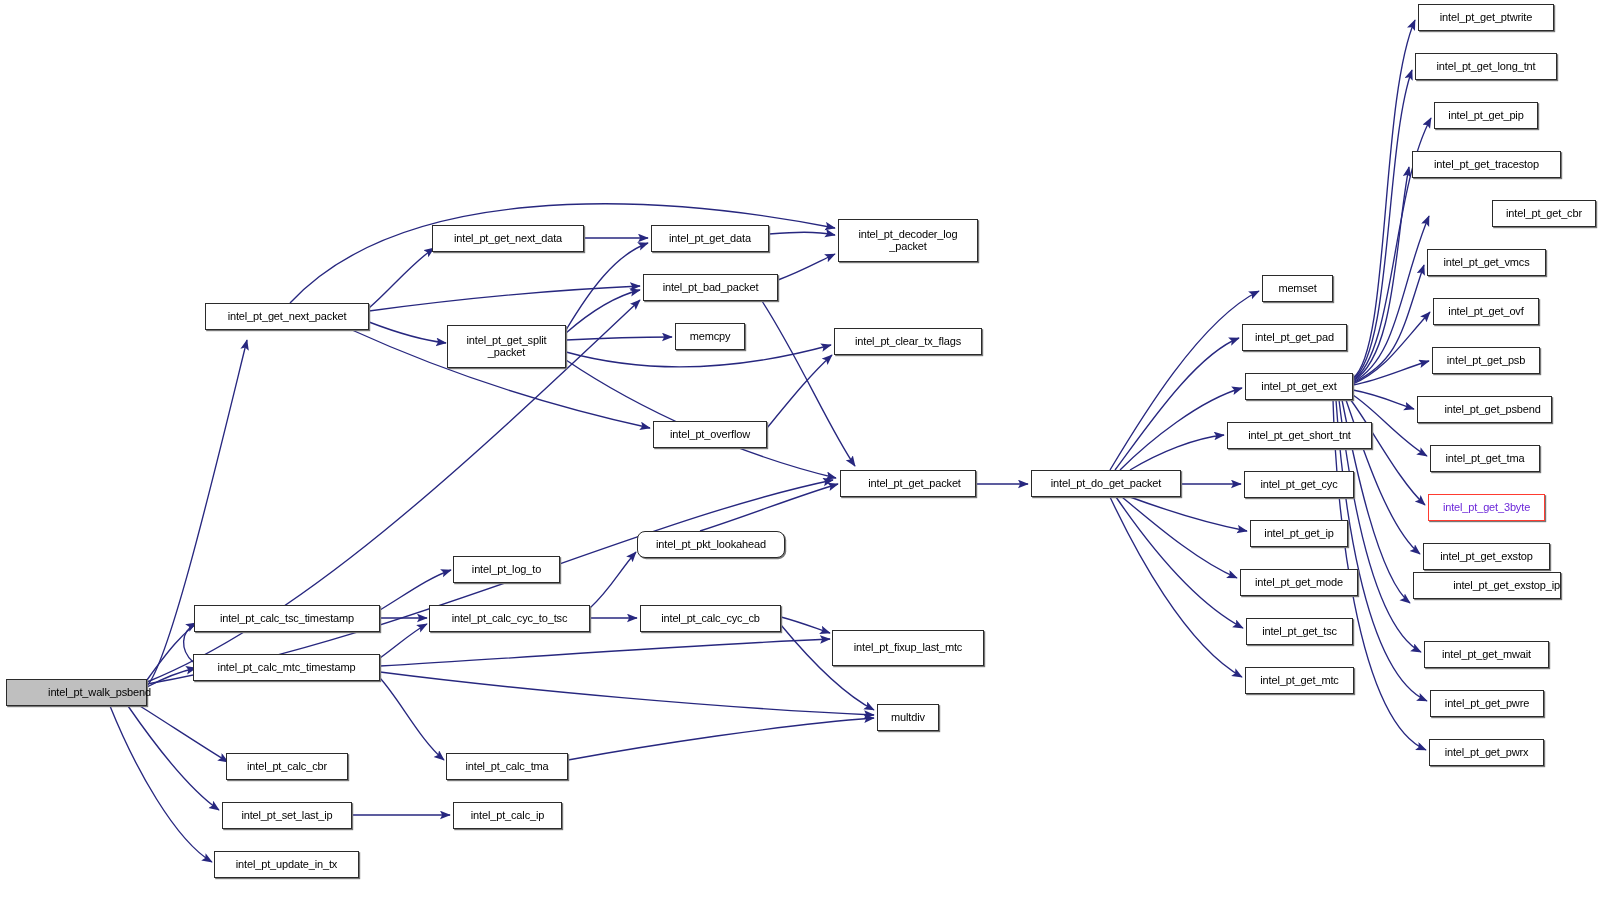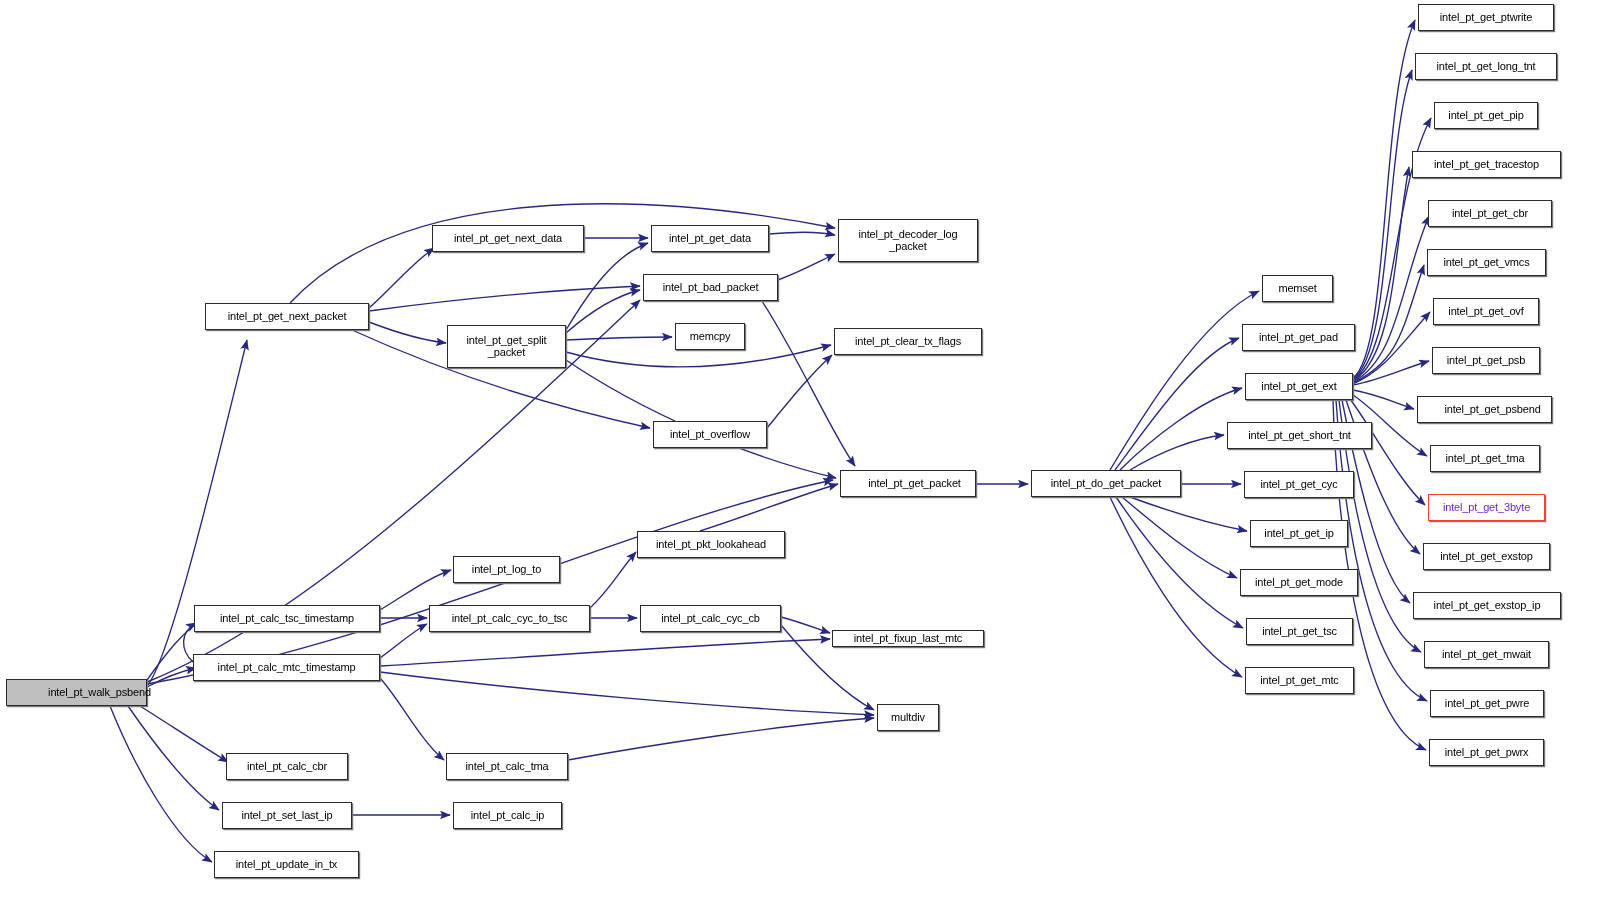--- a/index.html
+++ b/index.html
@@ -122,48 +122,48 @@
       <div class="node" style="left: 447px; top: 325px; width: 119px; height: 43px;"><span>intel_pt_get_split
 _packet</span></div>
       <div class="node" style="left: 453px; top: 556px; width: 107px; height: 27px;"><span>intel_pt_log_to</span></div>
       <div class="node" style="left: 429px; top: 605px; width: 161px; height: 27px;"><span>intel_pt_calc_cyc_to_tsc</span></div>
       <div class="node" style="left: 446px; top: 753px; width: 122px; height: 27px;"><span>intel_pt_calc_tma</span></div>
       <div class="node" style="left: 453px; top: 802px; width: 109px; height: 27px;"><span>intel_pt_calc_ip</span></div>
       <div class="node" style="left: 651px; top: 225px; width: 118px; height: 27px;"><span>intel_pt_get_data</span></div>
       <div class="node" style="left: 643px; top: 274px; width: 135px; height: 27px;"><span>intel_pt_bad_packet</span></div>
       <div class="node" style="left: 675px; top: 323px; width: 70px; height: 27px;"><span>memcpy</span></div>
       <div class="node" style="left: 653px; top: 421px; width: 114px; height: 27px;"><span>intel_pt_overflow</span></div>
-      <div class="node" style="left: 637px; top: 531px; width: 148px; height: 27px;"><span>intel_pt_pkt_lookahead</span></div>
+      <div class="node" style="left: 637px; top: 531px; width: 148px; height: 27px; border-radius: 8px;"><span>intel_pt_pkt_lookahead</span></div>
       <div class="node" style="left: 640px; top: 605px; width: 141px; height: 27px;"><span>intel_pt_calc_cyc_cb</span></div>
       <div class="node" style="left: 838px; top: 219px; width: 140px; height: 43px;"><span>intel_pt_decoder_log
 _packet</span></div>
       <div class="node" style="left: 834px; top: 328px; width: 148px; height: 27px;"><span>intel_pt_clear_tx_flags</span></div>
       <div class="node" style="left: 840px; top: 470px; width: 136px; height: 27px; padding-left: 13px;"><span>intel_pt_get_packet</span></div>
-      <div class="node" style="left: 832px; top: 630px; width: 152px; height: 17px; align-items: center;"><span>intel_pt_fixup_last_mtc</span></div>
+      <div class="node" style="left: 832px; top: 630px; width: 152px; height: 36px; align-items: center;"><span>intel_pt_fixup_last_mtc</span></div>
       <div class="node" style="left: 877px; top: 704px; width: 62px; height: 27px;"><span>multdiv</span></div>
       <div class="node" style="left: 1031px; top: 470px; width: 150px; height: 27px;"><span>intel_pt_do_get_packet</span></div>
       <div class="node" style="left: 1262px; top: 275px; width: 71px; height: 27px;"><span>memset</span></div>
-      <div class="node" style="left: 1242px; top: 324px; width: 113px; height: 27px;"><span>intel_pt_get_pad</span></div>
+      <div class="node" style="left: 1242px; top: 324px; width: 105px; height: 27px;"><span>intel_pt_get_pad</span></div>
       <div class="node" style="left: 1245px; top: 373px; width: 108px; height: 27px;"><span>intel_pt_get_ext</span></div>
       <div class="node" style="left: 1227px; top: 422px; width: 145px; height: 27px;"><span>intel_pt_get_short_tnt</span></div>
       <div class="node" style="left: 1244px; top: 471px; width: 110px; height: 27px;"><span>intel_pt_get_cyc</span></div>
       <div class="node" style="left: 1250px; top: 520px; width: 98px; height: 27px;"><span>intel_pt_get_ip</span></div>
       <div class="node" style="left: 1240px; top: 569px; width: 118px; height: 27px;"><span>intel_pt_get_mode</span></div>
       <div class="node" style="left: 1246px; top: 618px; width: 107px; height: 27px;"><span>intel_pt_get_tsc</span></div>
       <div class="node" style="left: 1245px; top: 667px; width: 109px; height: 27px;"><span>intel_pt_get_mtc</span></div>
       <div class="node" style="left: 1418px; top: 4px; width: 136px; height: 27px;"><span>intel_pt_get_ptwrite</span></div>
       <div class="node" style="left: 1415px; top: 53px; width: 142px; height: 27px;"><span>intel_pt_get_long_tnt</span></div>
       <div class="node" style="left: 1434px; top: 102px; width: 104px; height: 27px;"><span>intel_pt_get_pip</span></div>
       <div class="node" style="left: 1412px; top: 151px; width: 149px; height: 27px;"><span>intel_pt_get_tracestop</span></div>
-      <div class="node" style="left: 1428px; top: 200px; width: 124px; height: 27px;"><span>intel_pt_get_cbr</span></div>
+      <div class="node" style="left: 1492px; top: 200px; width: 104px; height: 27px;"><span>intel_pt_get_cbr</span></div>
       <div class="node" style="left: 1427px; top: 249px; width: 119px; height: 27px;"><span>intel_pt_get_vmcs</span></div>
       <div class="node" style="left: 1433px; top: 298px; width: 106px; height: 27px;"><span>intel_pt_get_ovf</span></div>
       <div class="node" style="left: 1432px; top: 347px; width: 108px; height: 27px;"><span>intel_pt_get_psb</span></div>
       <div class="node" style="left: 1417px; top: 396px; width: 135px; height: 27px; padding-left: 16px;"><span>intel_pt_get_psbend</span></div>
       <div class="node" style="left: 1430px; top: 445px; width: 110px; height: 27px;"><span>intel_pt_get_tma</span></div>
       <div class="node alert" style="left: 1428px; top: 494px; width: 117px; height: 27px;"><span>intel_pt_get_3byte</span></div>
       <div class="node" style="left: 1423px; top: 543px; width: 127px; height: 27px;"><span>intel_pt_get_exstop</span></div>
-      <div class="node" style="left: 1413px; top: 592px; width: 148px; height: 27px;"><span>intel_pt_get_exstop_ip</span></div>
+      <div class="node" style="left: 1413px; top: 572px; width: 148px; height: 27px; justify-content: flex-end;"><span>intel_pt_get_exstop_ip</span></div>
       <div class="node" style="left: 1424px; top: 641px; width: 125px; height: 27px;"><span>intel_pt_get_mwait</span></div>
       <div class="node" style="left: 1430px; top: 690px; width: 114px; height: 27px;"><span>intel_pt_get_pwre</span></div>
       <div class="node" style="left: 1429px; top: 739px; width: 115px; height: 27px;"><span>intel_pt_get_pwrx</span></div>
     </div>
 </div>
 
 </body></html>

